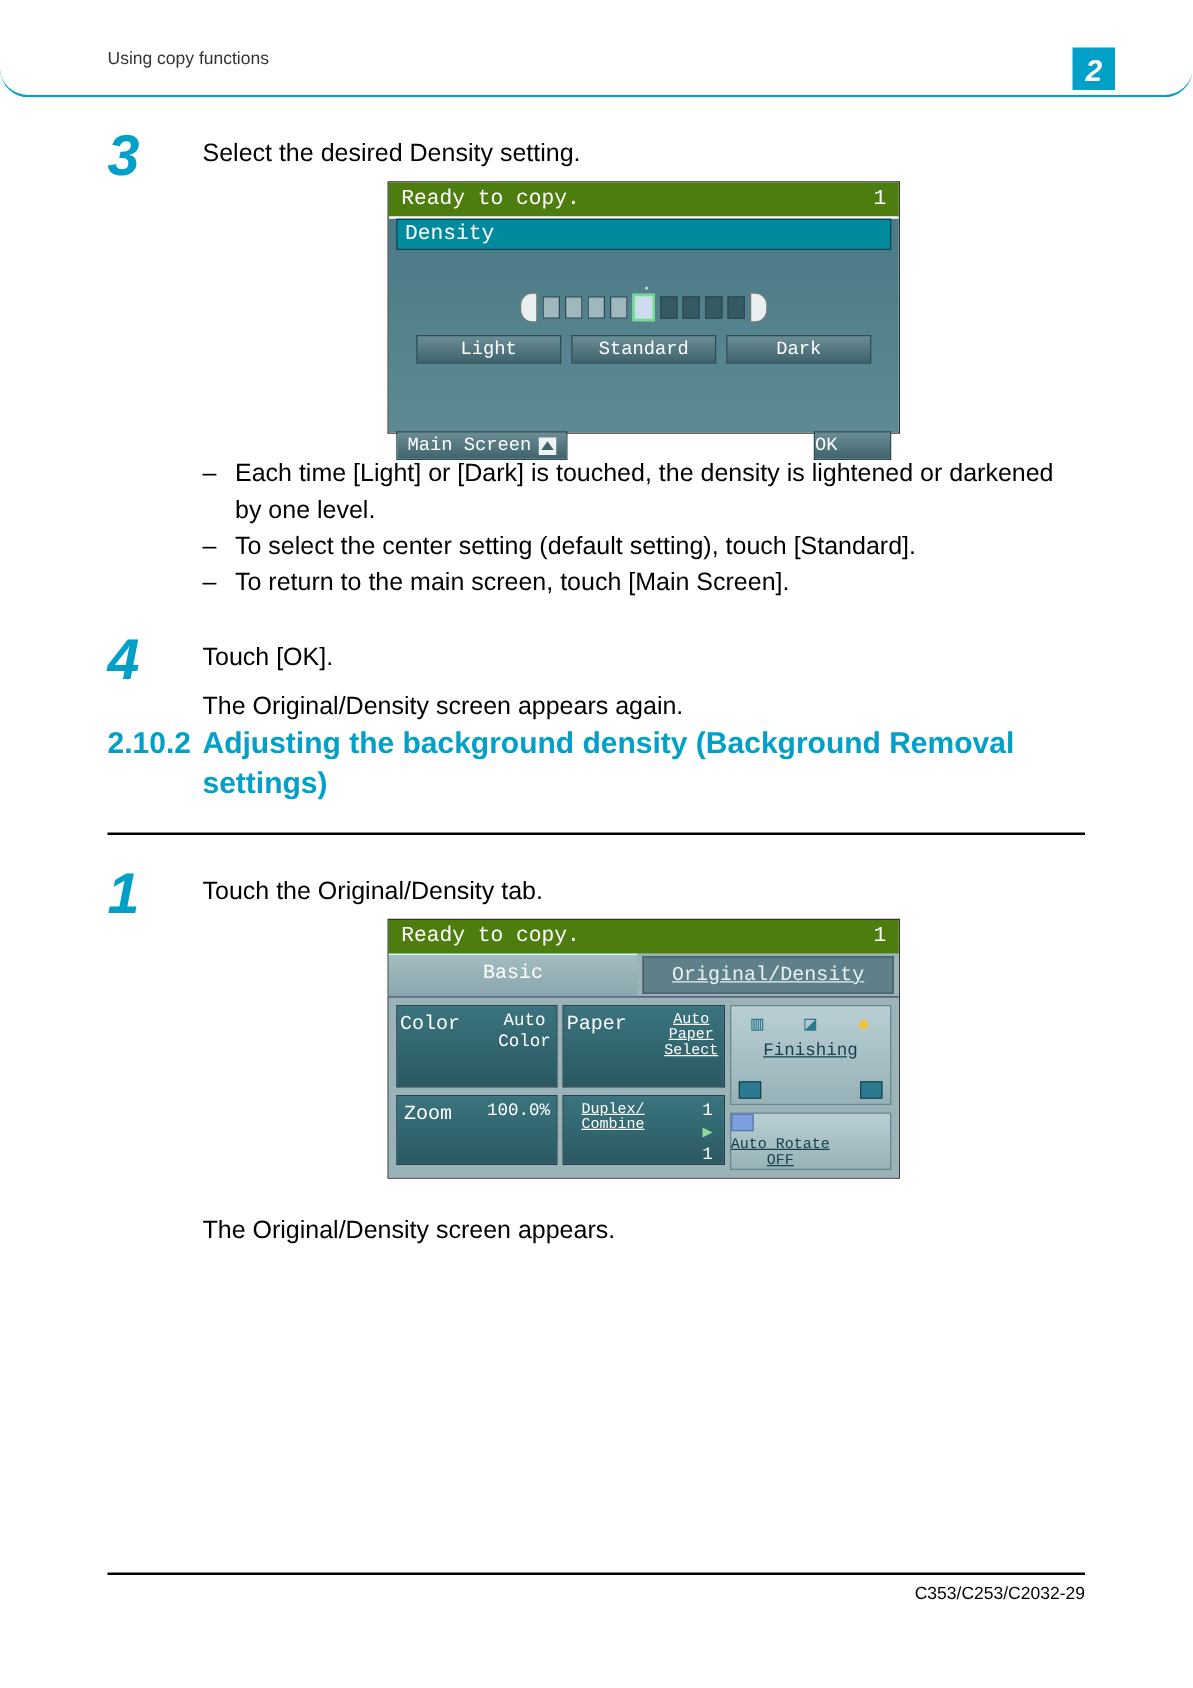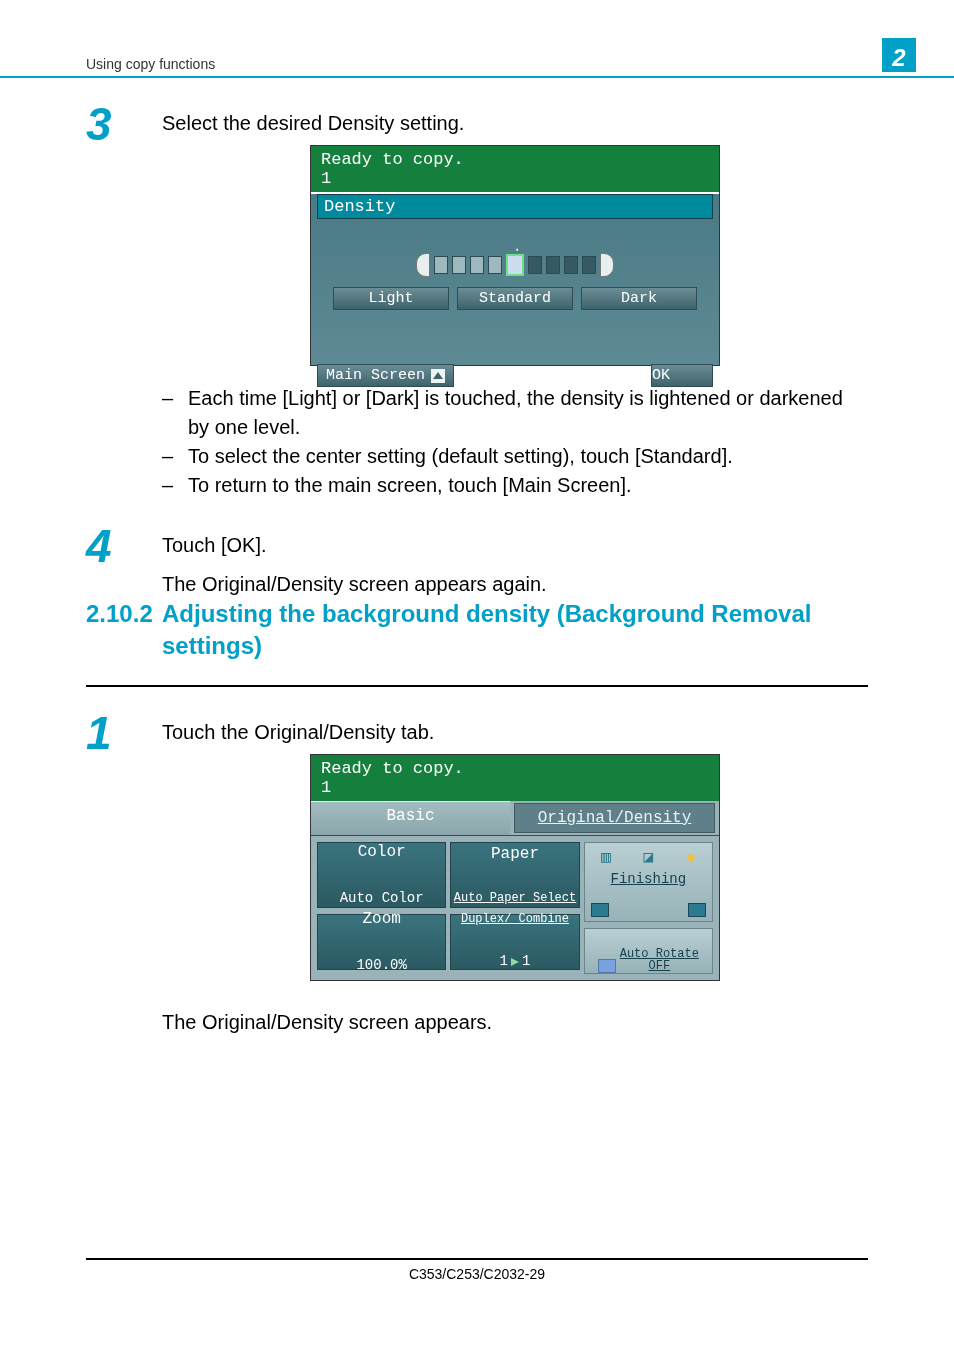--- a/index.html
+++ b/index.html
@@ -8,23 +8,24 @@
     width: 954px;
     height: 1350px;
     background: #fff;
     position: relative;
     color: #000;
     font-size: 20px;
   }
   .page-header {
     display: flex;
     justify-content: space-between;
-    align-items: flex-end;
-    padding: 38px 38px 4px 86px;
+    align-items: flex-start;
+    padding: 38px 62px 4px 86px;
     border-bottom: 2px solid #00a0c8;
+    border-radius: 23px;
   }
   .page-header .title { font-size: 14px; color: #333; }
   .chapter-box {
     background: #00a0c8;
     color: #fff;
     font-weight: bold;
     font-style: italic;
     font-size: 24px;
     width: 34px;
     height: 34px;
@@ -61,40 +62,39 @@
   .section-title .txt { flex: 1; }
   .rule { border-top: 2px solid #000; margin-top: 22px; }
 
   .footer {
     position: absolute;
     bottom: 68px;
     left: 86px;
     right: 86px;
     border-top: 2px solid #000;
     display: flex;
-    justify-content: center;
+    justify-content: flex-end;
     font-size: 14px;
     padding-top: 6px;
   }
 
   
   .screen {
     width: 410px;
     margin: 8px auto 0 auto;
     font-family: "Courier New", monospace;
     color: #fff;
     border: 1px solid #333;
   }
   .screen-header {
-    background: #15803d;
+    background: #4d7c0f;
     display: flex;
     justify-content: space-between;
     padding: 4px 10px;
     font-size: 17px;
-    flex-direction: column;
   }
   .density-body {
     background: linear-gradient(#4a7a86, #5d8a94);
     padding: 0 6px 6px 6px;
   }
   .density-label-row { background: #008a9e; border:1px solid #16414c; color:#fff; padding: 2px 6px; font-size: 17px; margin-top: 2px; }
   .density-mid { height: 140px; position: relative; }
   .ticks {
     display: flex;
     justify-content: center;
@@ -164,21 +164,21 @@
   }
   .tab.active { background: linear-gradient(#a3bcc1,#8aa6ac); color:#fff; border-top:1px solid #cfe; }
   .tab.inactive { background: #5f8088; text-decoration: underline; color:#e8f2f3; border:1px solid #3f5a60; margin:2px 4px; }
   .basic-grid { display:flex; padding: 6px 6px 0 6px; gap: 4px; }
   .gcol { display:flex; flex-direction:column; gap: 6px; flex:1; }
   .gbtn {
     background: linear-gradient(#3a747e, #2b5962);
     border: 1px solid #234249;
     color:#fff; font-family:"Courier New",monospace;
     text-align:center; padding: 4px 2px; font-size: 14px;
-    height: 66px; display:flex; flex-direction:column; justify-content:center; line-height:1.25;gap:28px;
+    height: 66px; display:flex; flex-direction:row; justify-content:center; line-height:1.25;gap:28px;
   }
   .gbtn .big { font-size: 16px; }
   .gbtn .small { font-size: 12px; text-decoration: underline; line-height:1.05; }
   .gbtn.short { height:56px; }
   .fin-btn {
     background: linear-gradient(#b9cfd3,#97b2b8);
     border: 1px solid #6a868c;
     color:#16414c; font-family:"Courier New",monospace;
     font-size:14px; text-align:center; height: 80px; padding-top: 28px;
     text-decoration: underline;
@@ -189,21 +189,21 @@
   .fin-icons .y{ color:#f0c040; }
   .fin-bottom {
     position:absolute; bottom:4px; left:6px; right:6px; display:flex; justify-content:space-between;
   }
   .mini-icon{ width:18px;height:14px;background:#2b7a8f;border:1px solid #1a4750; }
   .rot-btn {
     background: linear-gradient(#b9cfd3,#97b2b8);
     border: 1px solid #6a868c;
     color:#16414c; font-family:"Courier New",monospace;
     font-size:12px; text-align:center; height:46px;
-    display:flex; flex-direction:row; align-items:flex-end; justify-content:center; gap:4px;
+    display:flex; flex-direction:column; align-items:flex-start; justify-content:center; gap:4px;
   }
   .rot-icon { width:18px; height:14px; background:#7aa0e0; border:1px solid #5678a8; }
   .arrow-r { display:inline-block; width:0;height:0;border-top:4px solid transparent;border-bottom:4px solid transparent;border-left:8px solid #8fdca0; vertical-align:middle; margin:0 3px;}
 
 </style>
 </head>
 <body>
 
 <div class="page-header">
   <div class="title">Using copy functions</div>

